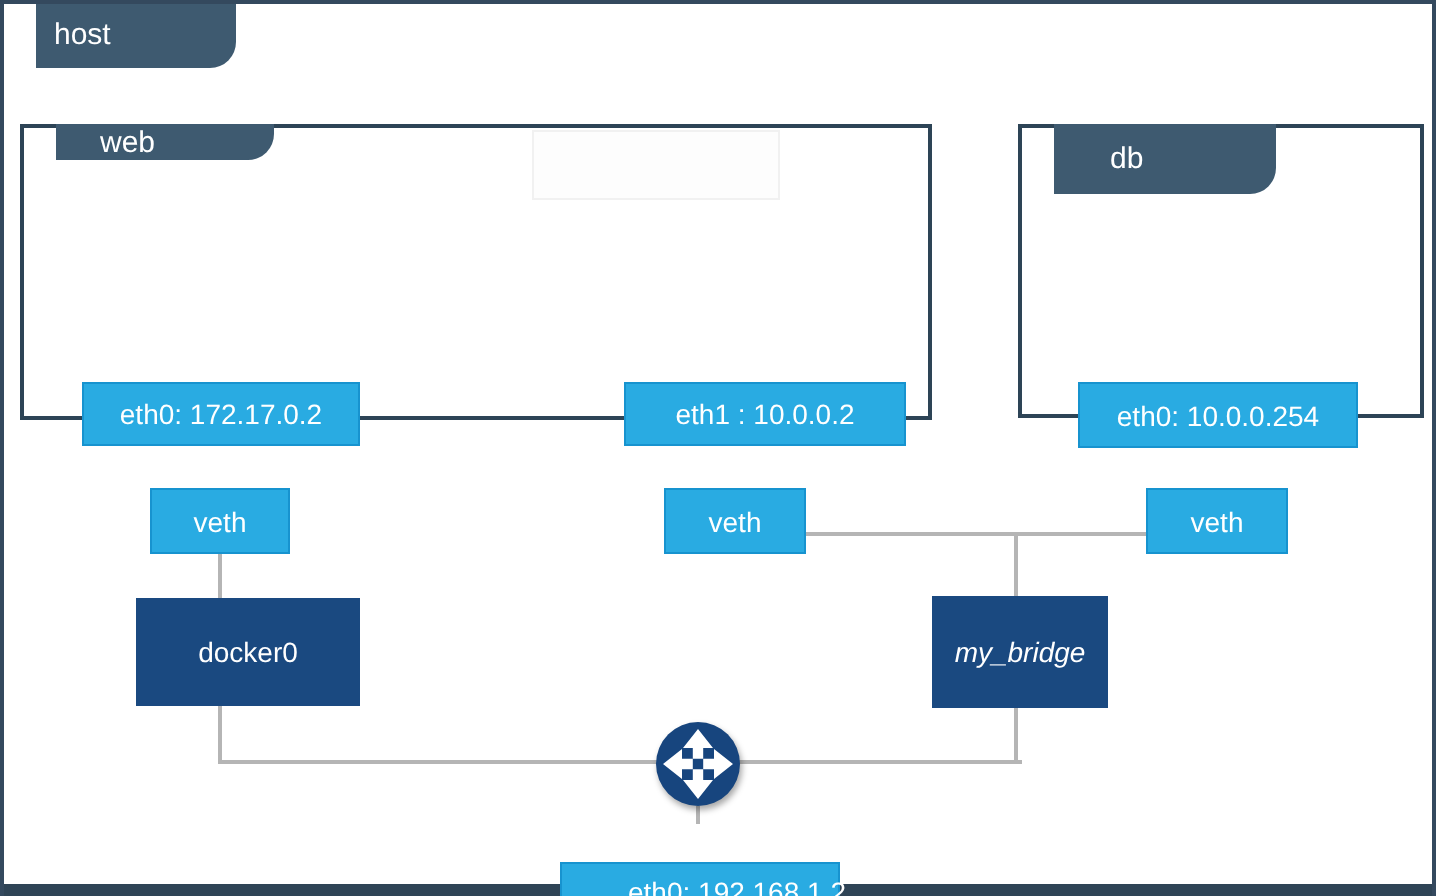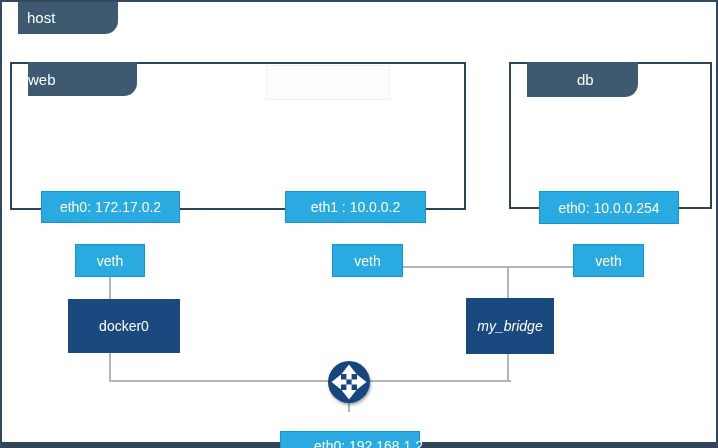--- a/index.html
+++ b/index.html
@@ -57,30 +57,30 @@
   <div class="line h" style="left:107px; top:378px; width:402px;"></div>
   <div class="line v" style="left:505px; top:352px; height:27px;"></div>
   <div class="line v" style="left:346px; top:401px; height:9px;"></div>
   <div class="line v" style="left:346px; top:438px; height:8px; z-index:1;"></div>
 
   <div class="tab host-tab">
     <span>host</span>
   </div>
 
   <div class="container-box" style="left:8px; top:60px; width:452px; height:144px;">
-    <div class="tab box-tab" style="width:109px; height:34px; ">
+    <div class="tab box-tab" style="width:109px; height:18px; padding-left:22px;">
       <span>web</span>
     </div>
     <div class="ghost-rect" style="left:254px; top:1px; width:122px; height:33px;"></div>
     <div class="iface" style="left:29px; top:106px; width:139px; height:32px;">eth0: 172.17.0.2</div>
-    <div class="iface" style="left:273px; top:106px; width:141px; height:32px;">eth1 : 10.0.0.2</div>
+    <div class="iface" style="left:300px; top:106px; width:141px; height:32px;">eth1 : 10.0.0.2</div>
   </div>
 
   <div class="container-box" style="left:507px; top:60px; width:199px; height:143px;">
-    <div class="tab box-tab" style="width:111px; height:35px; padding-left:50px;">
+    <div class="tab box-tab" style="width:111px; height:35px; padding-left:28px;">
       <span>db</span>
     </div>
     <div class="iface" style="left:28px; top:106px; width:140px; height:33px;text-align:right;">eth0: 10.0.0.254</div>
   </div>
 
   <div class="veth" style="left:73px; top:221px; width:70px; height:33px;">veth</div>
   <div class="veth" style="left:330px; top:221px; width:71px; height:33px;">veth</div>
   <div class="veth" style="left:571px; top:221px; width:71px; height:33px;">veth</div>
 
   <div class="bridge" style="left:53px; top:297px; width:112px; height:54px;">docker0</div>

